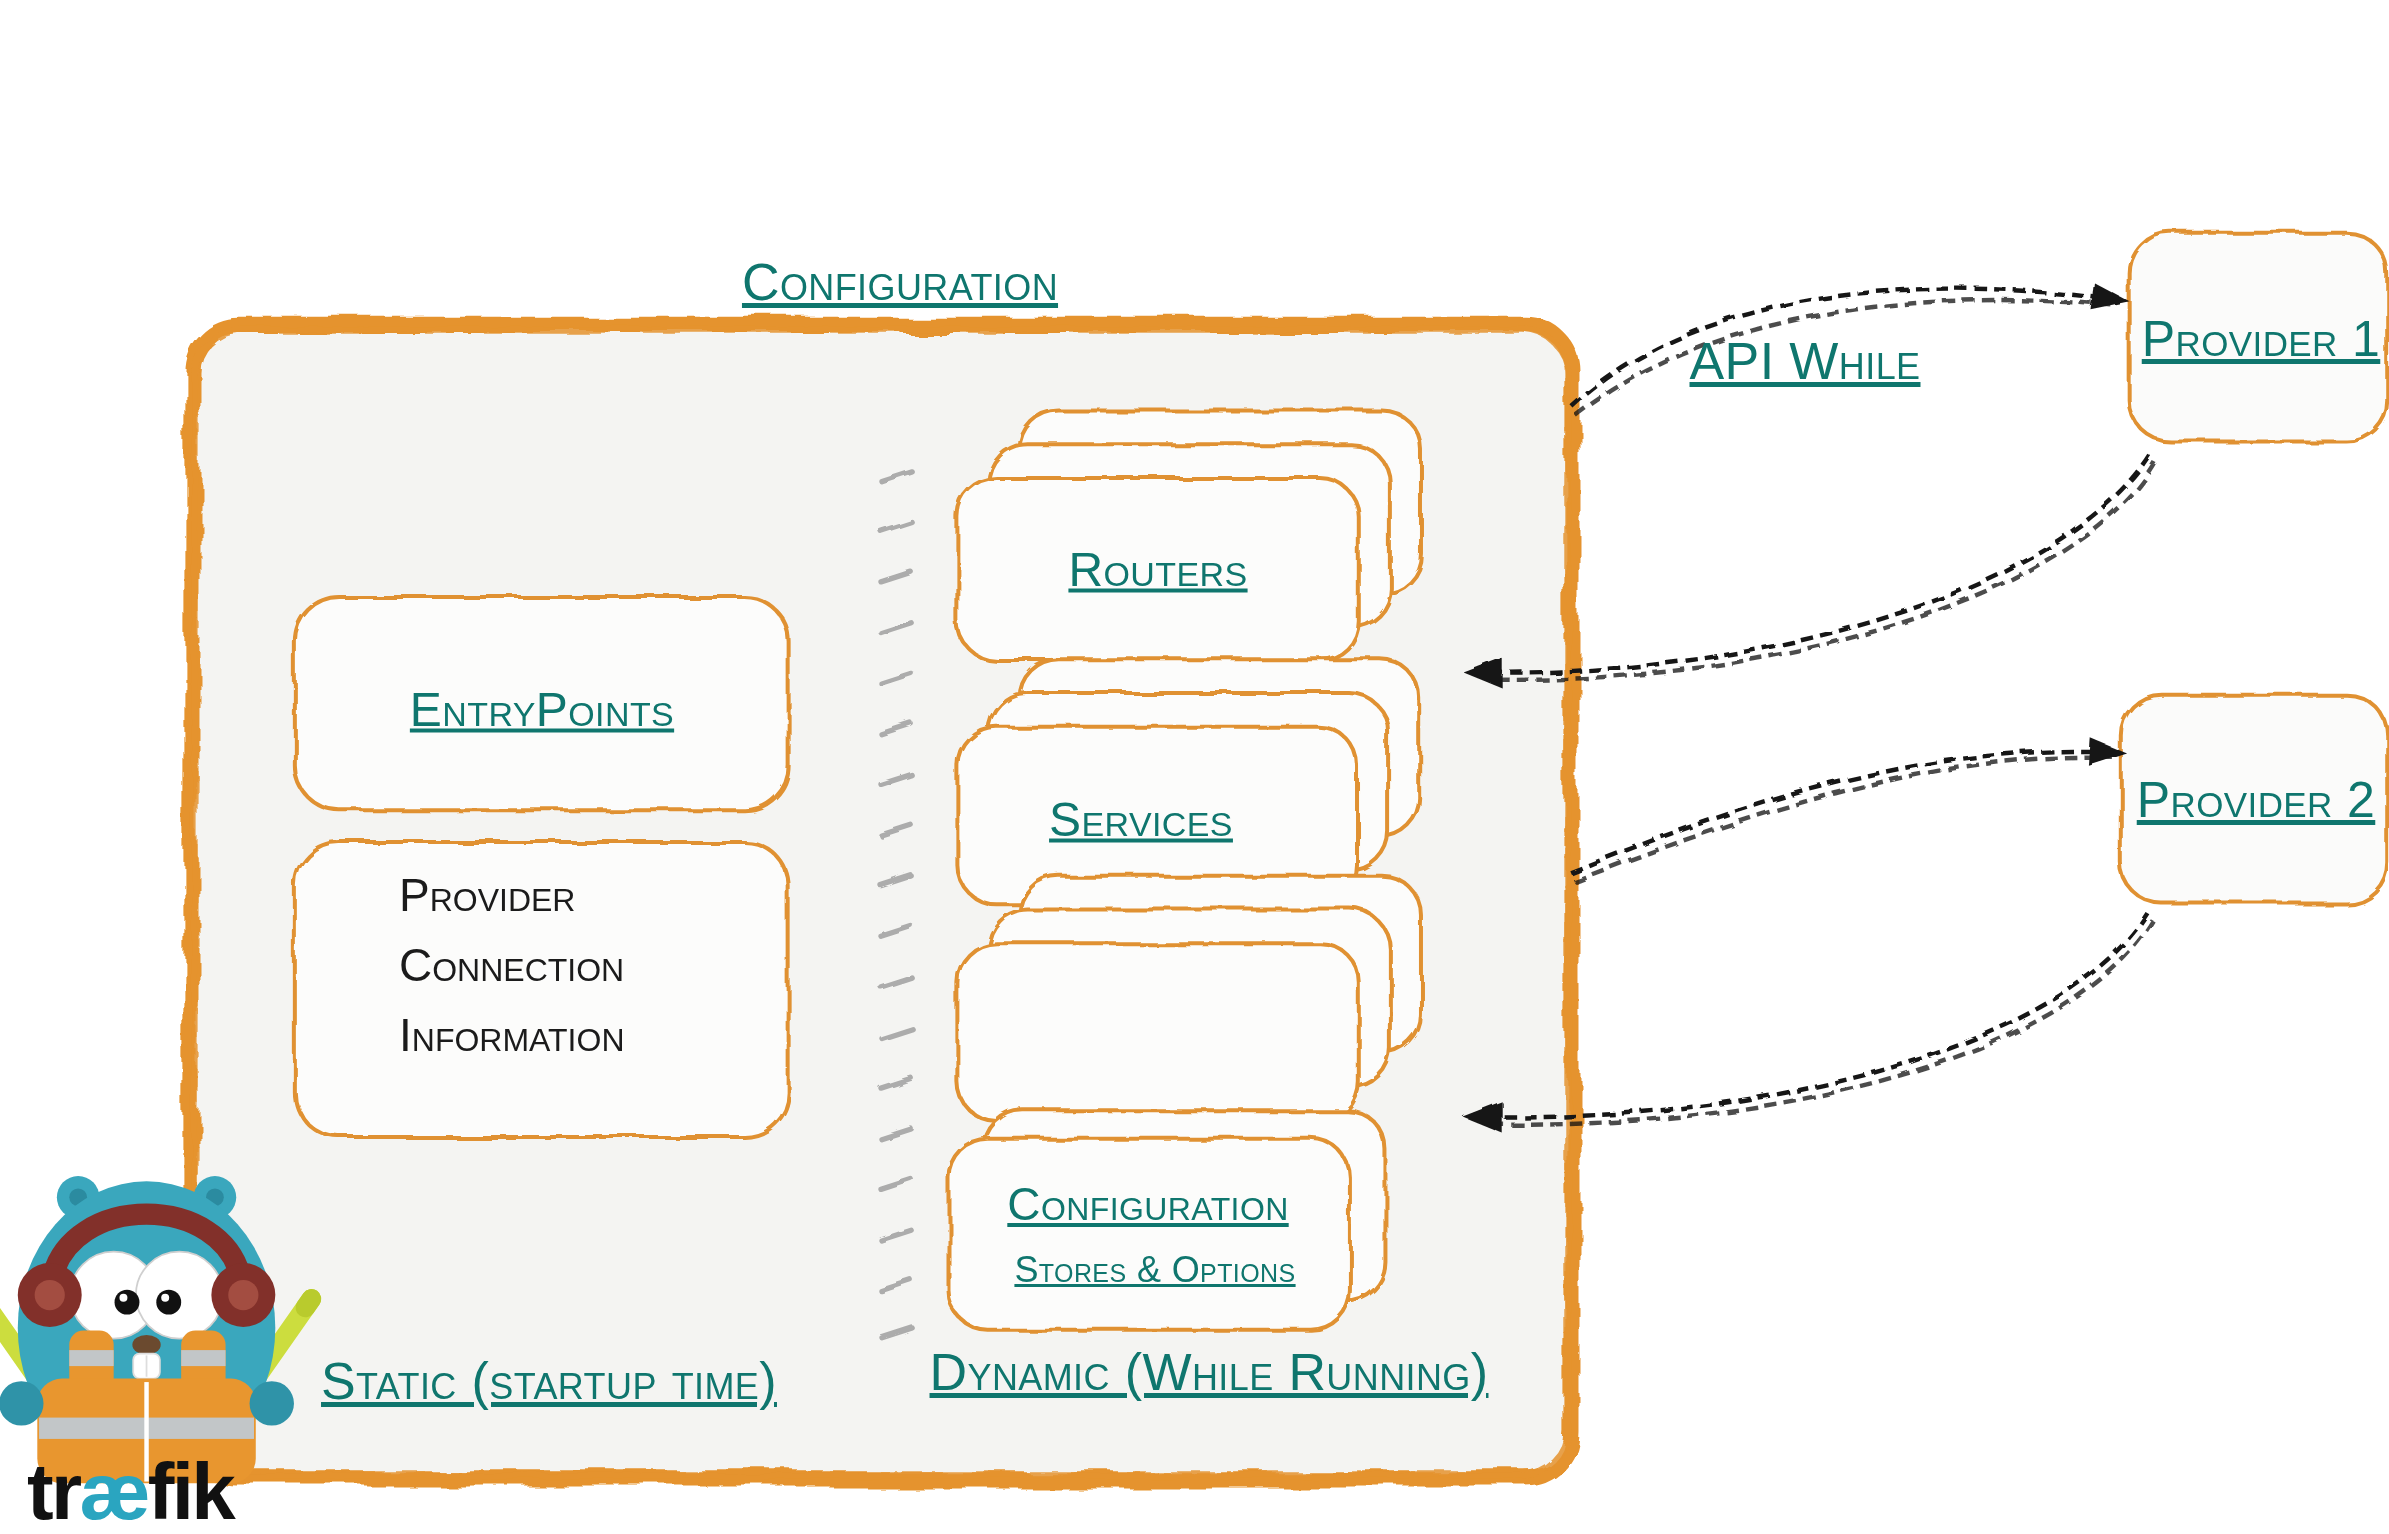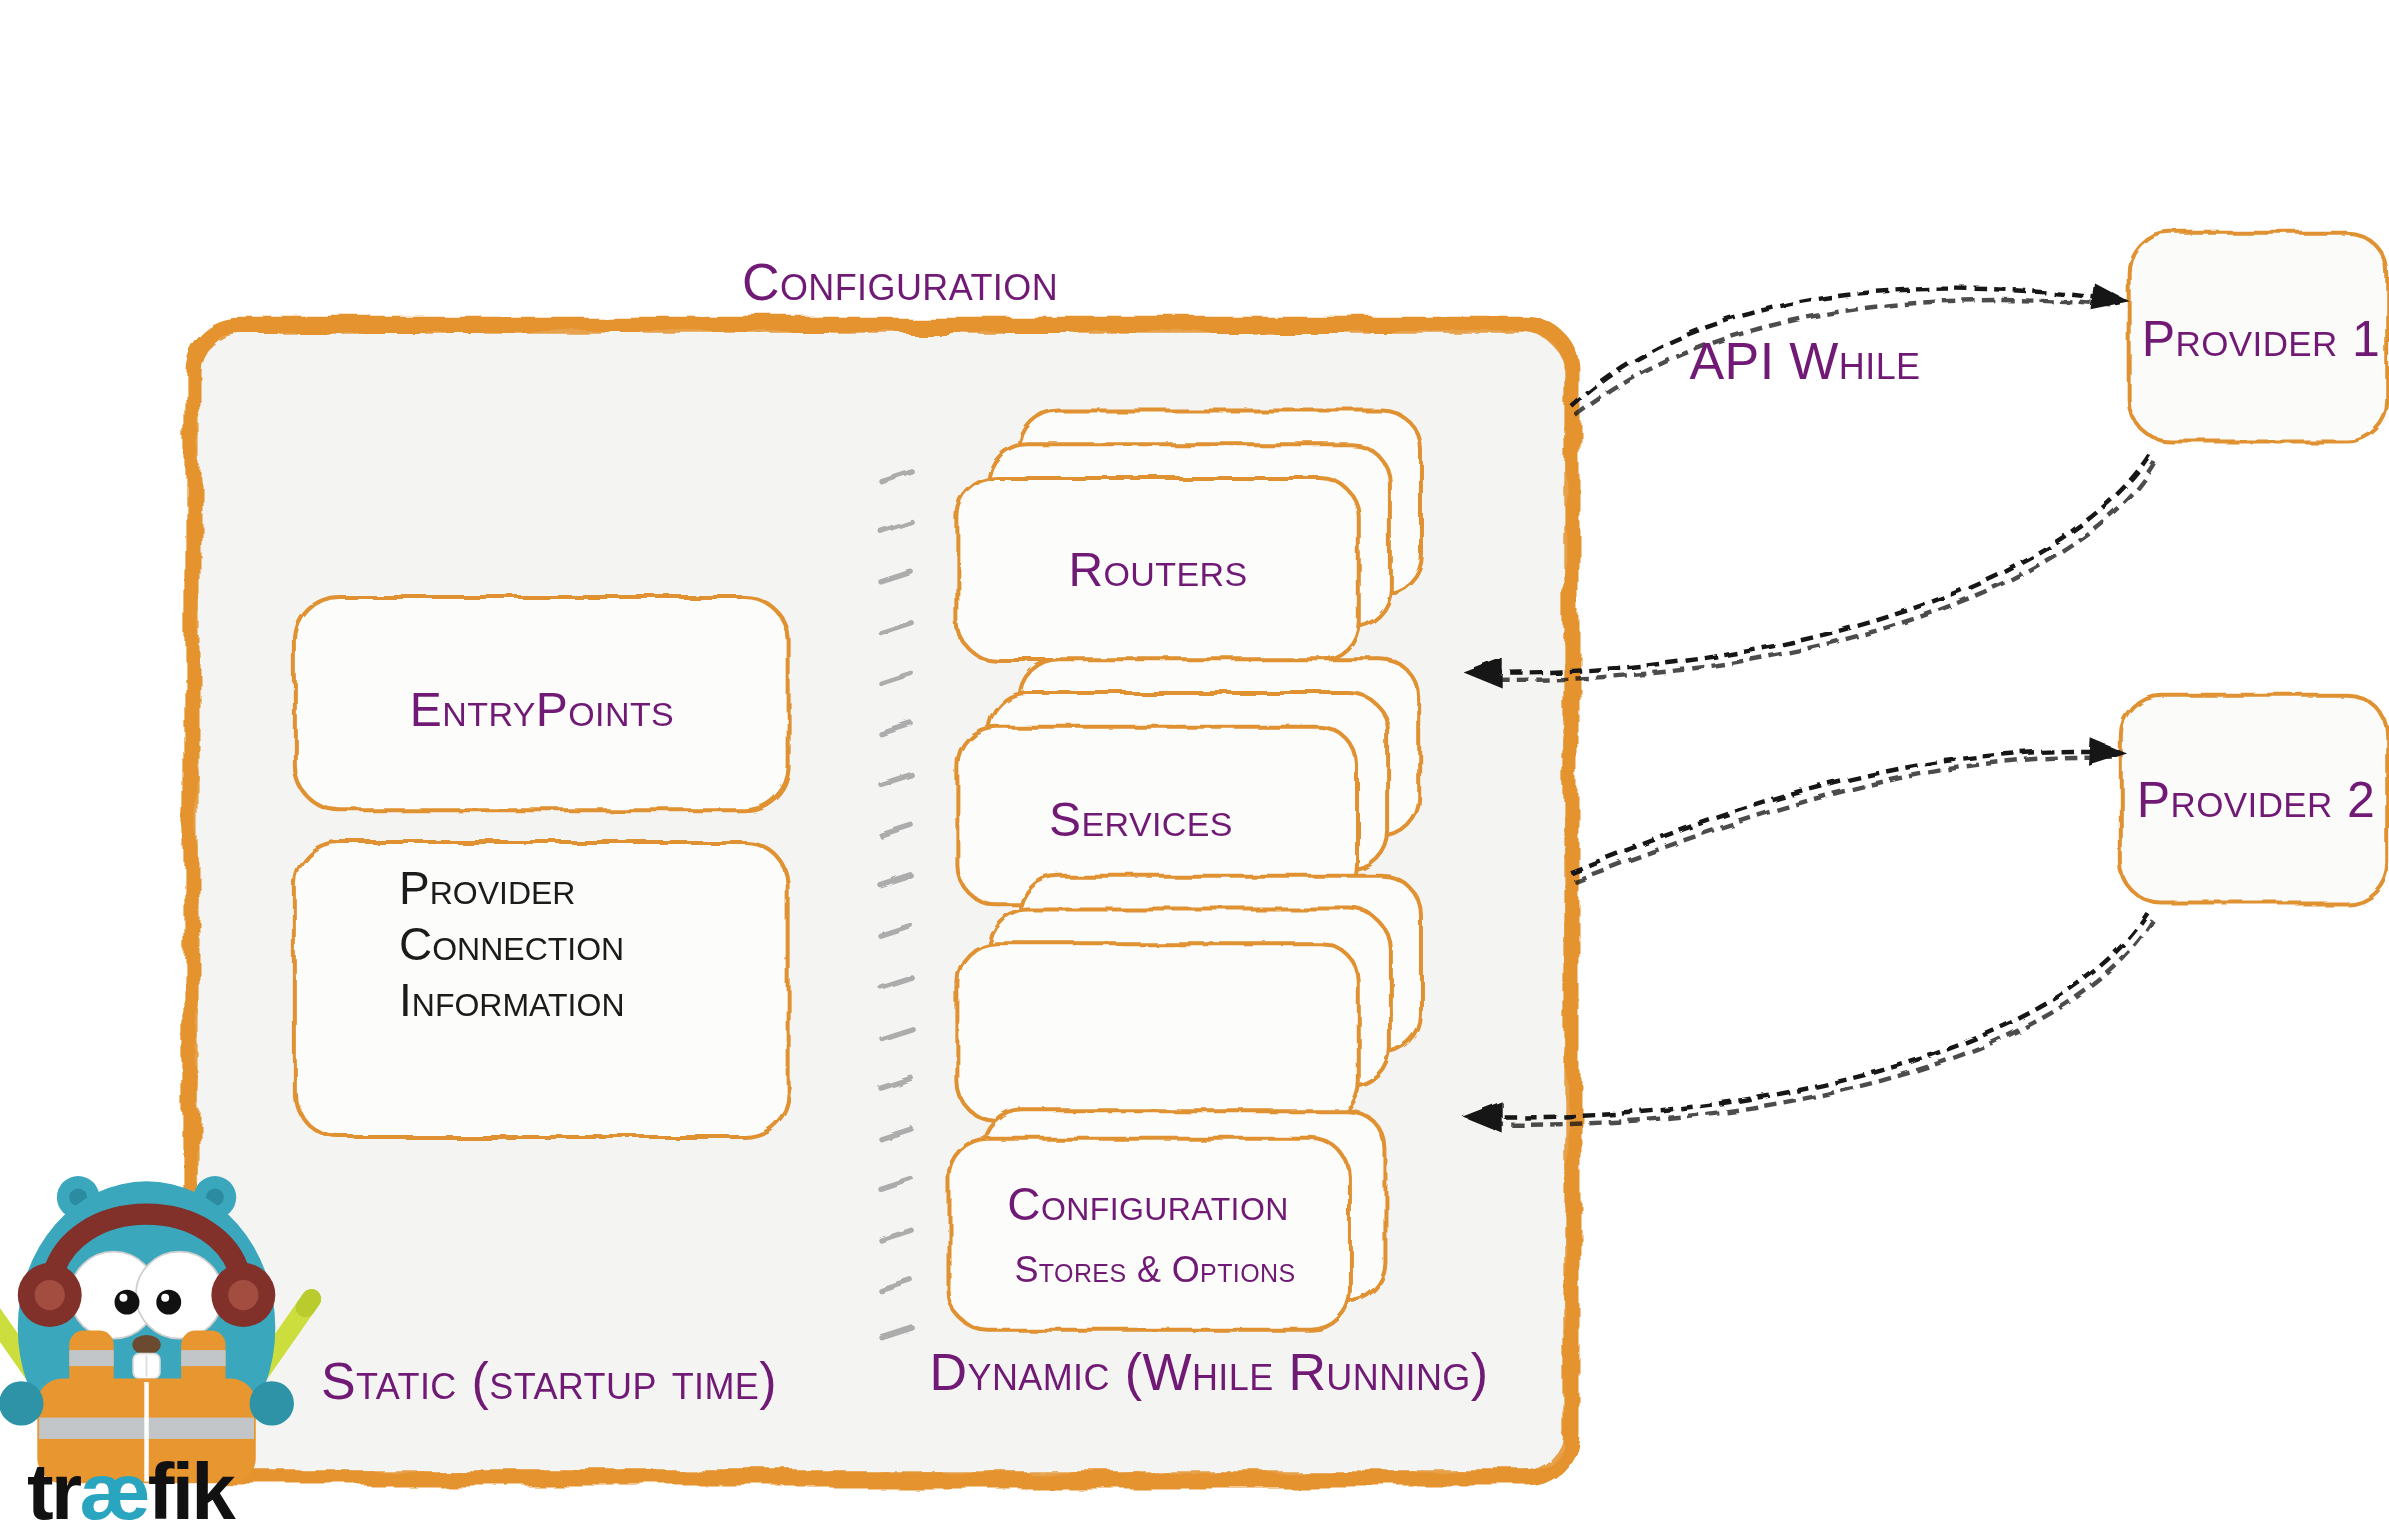--- a/index.html
+++ b/index.html
@@ -4,34 +4,34 @@
 <style>
   * { margin:0; padding:0; box-sizing:border-box; }
   body { background:#ffffff; font-family:"Liberation Sans", sans-serif; }
   .stage {
     position:relative; width:2389px; height:1535px;
     background:#ffffff; overflow:hidden;
   }
   svg.layer { position:absolute; left:0; top:0; }
   .txt {
     position:absolute; transform:translate(-50%,-50%);
-    font-variant:small-caps; color:#701a75; white-space:nowrap;
-    text-align:center; letter-spacing:0.4px;
+    font-variant:small-caps; color:#0f766e; white-space:nowrap;
+    text-align:center; letter-spacing:0.4px;text-decoration:underline;
   }
   .title     { font-size:52px; }
   .box-label { font-size:48px; }
   .footer    { font-size:52px; }
   .cert-main { font-size:46px; }
   .cert-sub  { font-size:36px; }
   .api       { font-size:52px; }
   .prov      { font-size:50px; }
   .pci-block {
     position:absolute; left:399px; top:860px; width:302px;
     font-variant:small-caps; color:#1b1b1b; font-size:46px;
-    line-height:56px; text-align:left;
+    line-height:70px; text-align:left;
   }
   .logo {
     position:absolute; left:27px; top:1446px;
     font-size:80px; font-weight:700; letter-spacing:-2.7px;
     color:#111111; font-variant:normal; white-space:nowrap;
   }
   .logo .ae { color:#2aa5c0; }
 </style>
 </head>
 <body>

